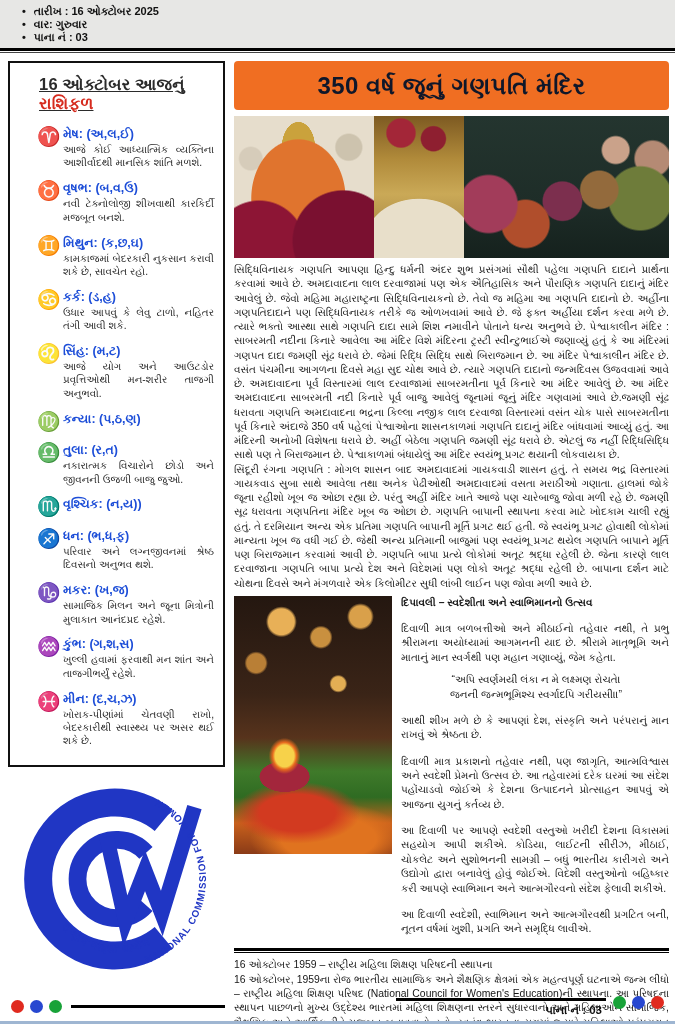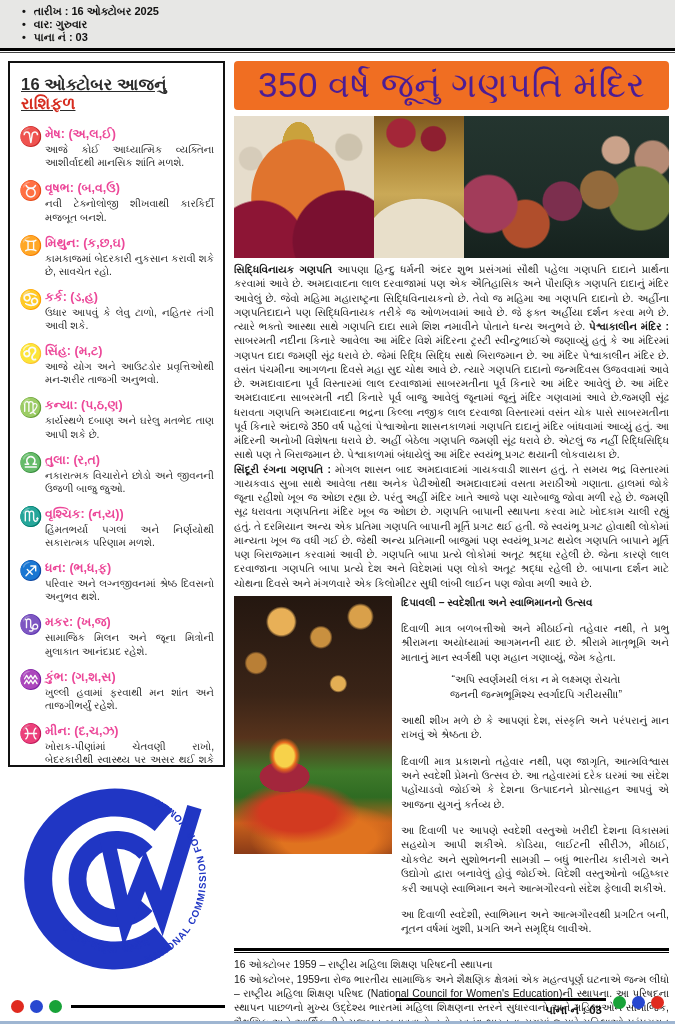--- a/index.html
+++ b/index.html
@@ -15,34 +15,34 @@
   .hcontact div { font-size:11px; font-weight:bold; color:#111; line-height:13px; }
   .hrule { height:3px; background:#000; }
   .hrule2 { height:1px; background:#444; margin-top:1px; }
 
   
   .content { display:flex; padding:8px 6px 0 8px; }
   .left-col { width:217px; flex:none; }
   .right-col { flex:1; margin-left:9px; min-width:0; }
 
   
-  .h-box { border:2px solid #111; padding:10px 9px 8px 9px; height:706px; overflow:hidden; }
+  .h-box { border:2px solid #111; padding:10px 9px 8px 27px; height:706px; overflow:hidden; }
   .h-title { font-size:16.5px; font-weight:bold; color:#2b2b2b; text-decoration:underline; margin:2px 0 14px 2px; letter-spacing:0.2px; }
   .h-title .hl { color:#d62b1e; }
   .h-entry { display:flex; margin-bottom:11.5px; }
   .h-icon { width:26px; flex:none; color:#ee7a25; font-size:19px; line-height:20px; font-weight:bold; }
-  .h-name { font-size:12.5px; font-weight:bold; color:#ec4899; margin-bottom:1px; }
+  .h-name { font-size:12.5px; font-weight:bold; color:#1d4ed8; margin-bottom:1px; }
   .h-text { font-size:10.3px; color:#272727; line-height:1.3; text-align:justify; }
 
   
   .logo-wrap { margin:14px auto 0 auto; width:196px; }
 
   
   .banner { background:#f06e22; border-radius:4px; height:49px; display:flex; align-items:center; justify-content:center; margin-bottom:6px; }
-  .banner span { color:#4c1d95; font-size:35px; font-weight:normal; letter-spacing:0.5px; }
+  .banner span { color:#0f172a; font-size:24px; font-weight:bold; letter-spacing:0.5px; }
 
   .photos { display:flex; height:142px; margin-bottom:5px; }
   .photo { height:100%; }
   .photo-idol { width:140px; flex:none;
     background:
       radial-gradient(circle at 78% 88%, #7a1030 0 30%, transparent 31%),
       radial-gradient(circle at 18% 92%, #8d1535 0 26%, transparent 27%),
       radial-gradient(ellipse 34% 42% at 46% 58%, #e0742e 0 98%, transparent 100%),
       radial-gradient(ellipse 12% 18% at 46% 22%, #caa23c 0 98%, transparent 100%),
       radial-gradient(circle at 82% 22%, #cdc3ae 0 8%, transparent 9%),
@@ -59,21 +59,21 @@
       radial-gradient(circle at 12% 62%, #a23c5a 0 14%, transparent 15%),
       radial-gradient(circle at 30% 76%, #b04e2c 0 13%, transparent 14%),
       radial-gradient(circle at 48% 60%, #7c2f4e 0 14%, transparent 15%),
       radial-gradient(circle at 66% 52%, #936a3c 0 12%, transparent 13%),
       radial-gradient(circle at 86% 58%, #6e7c3a 0 16%, transparent 17%),
       radial-gradient(circle at 74% 24%, #caa28a 0 7%, transparent 8%),
       radial-gradient(circle at 92% 30%, #b58a74 0 8%, transparent 9%),
       linear-gradient(180deg, #24352f 0%, #1e2d28 60%, #15211d 100%); }
 
   .article { font-size:10.4px; line-height:1.37; color:#161616; text-align:justify; }
-  .article b { font-weight:bold;margin-top:36px; }
+  .article b { font-weight:normal;margin-top:36px; }
   .article p { margin:0; }
 
   .diwali { display:flex; margin-top:5px; }
   .diya-img { width:158px; height:258px; flex:none; margin-right:9px;
     background:
       radial-gradient(circle at 30% 10%, #e8b057 0 5%, transparent 6%),
       radial-gradient(circle at 55% 16%, #c9903f 0 4%, transparent 5%),
       radial-gradient(circle at 80% 8%,  #d9a04a 0 4%, transparent 5%),
       radial-gradient(circle at 14% 26%, #b97f36 0 4%, transparent 5%),
       radial-gradient(circle at 66% 34%, #e3ae54 0 3.5%, transparent 4.5%),
@@ -164,37 +164,35 @@
       <div class="h-body">
         <div class="h-name">સિંહ: (મ,ટ)</div>
         <div class="h-text">આજે યોગ અને આઉટડોર પ્રવૃત્તિઓથી મન-શરીર તાજગી અનુભવો.</div>
       </div>
     </div>
 
     <div class="h-entry">
       <span class="h-icon">♍</span>
       <div class="h-body">
         <div class="h-name">કન્યા: (પ,ઠ,ણ)</div>
-        <div class="h-text">કાર્યસ્થળે દબાણ અને ઘરેલુ મતભેદ તાણ આપી શકે છે.</div>
       </div>
     </div>
 
     <div class="h-entry">
       <span class="h-icon">♎</span>
       <div class="h-body">
         <div class="h-name">તુલા: (ર,ત)</div>
         <div class="h-text">નકારાત્મક વિચારોને છોડો અને જીવનની ઉજળી બાજુ જુઓ.</div>
       </div>
     </div>
 
     <div class="h-entry">
       <span class="h-icon">♏</span>
       <div class="h-body">
         <div class="h-name">વૃશ્ચિક: (ન,ય))</div>
-        <div class="h-text">હિંમતભર્યા પગલાં અને નિર્ણયોથી સકારાત્મક પરિણામ મળશે.</div>
       </div>
     </div>
 
     <div class="h-entry">
       <span class="h-icon">♐</span>
       <div class="h-body">
         <div class="h-name">ધન: (ભ,ધ,ફ)</div>
         <div class="h-text">પરિવાર અને લગ્નજીવનમાં શ્રેષ્ઠ દિવસનો અનુભવ થશે.</div>
       </div>
     </div>

